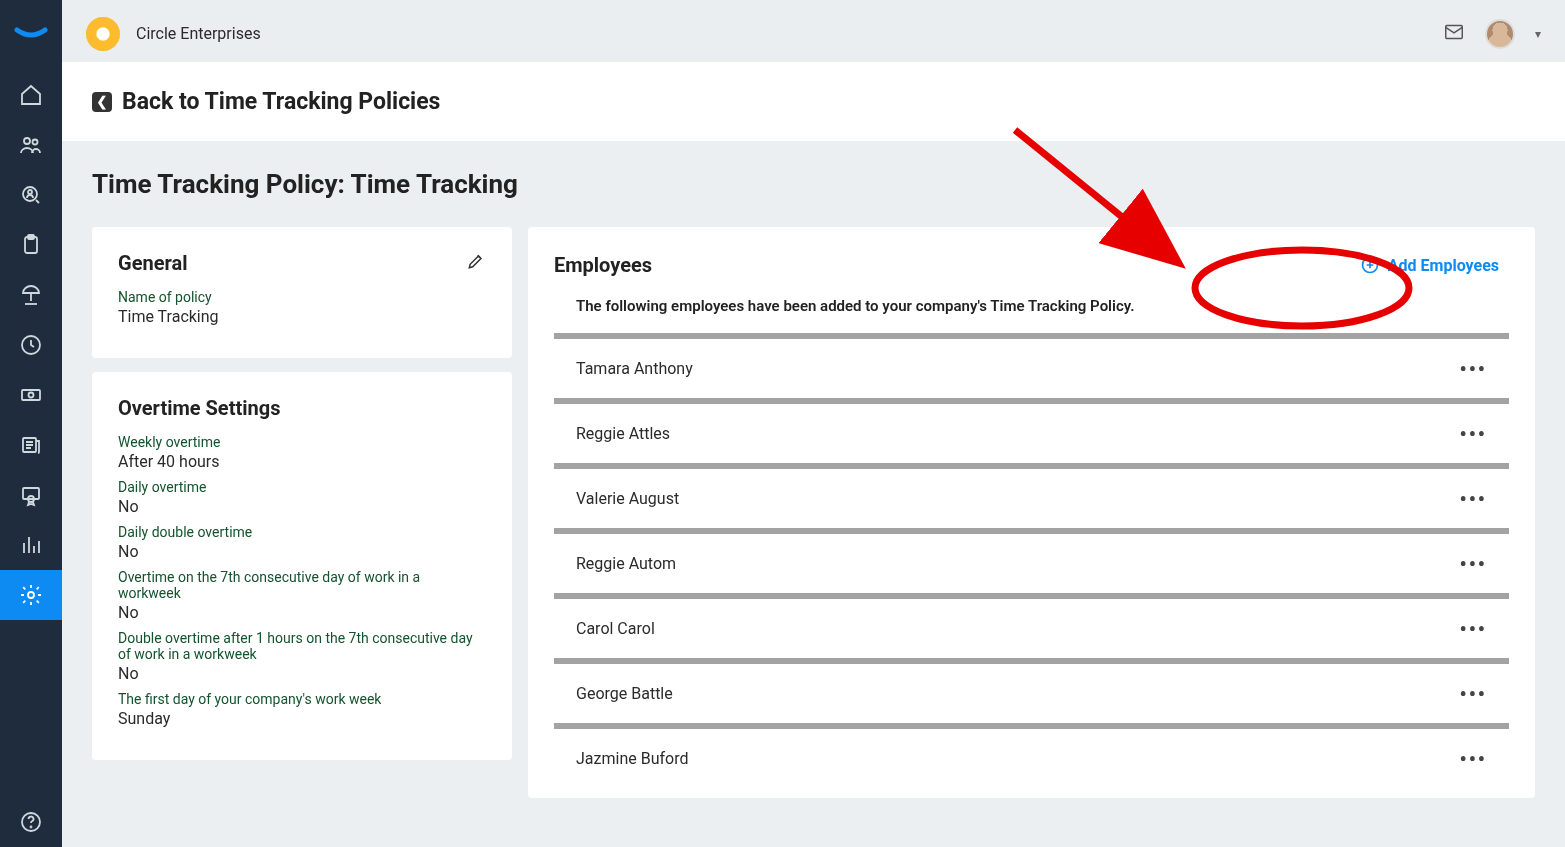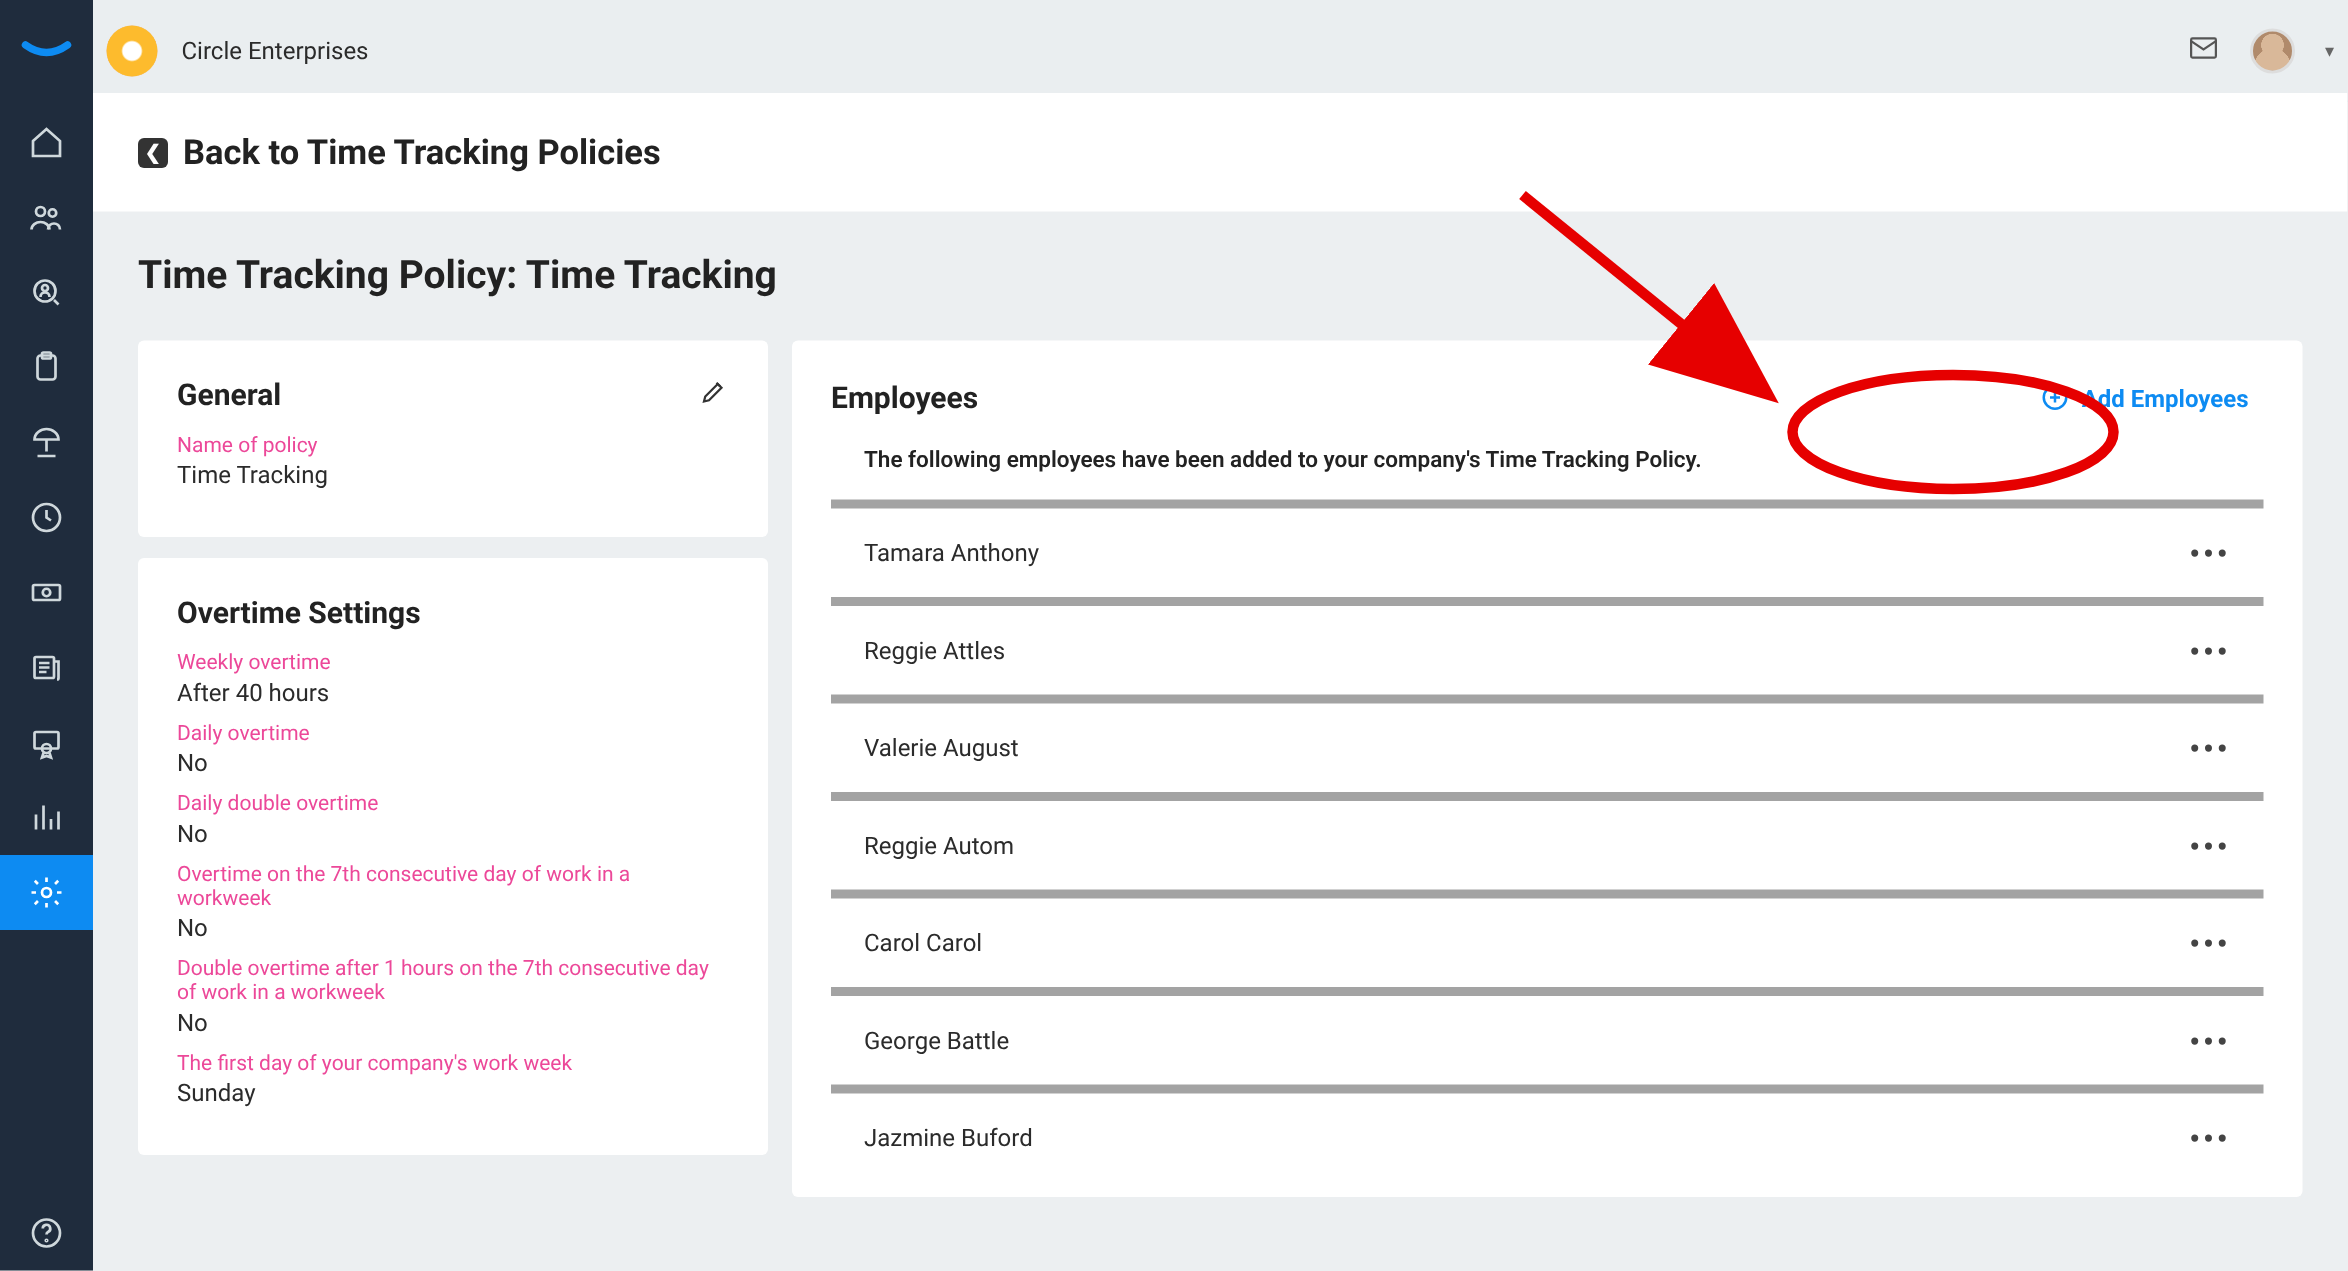--- a/index.html
+++ b/index.html
@@ -50,21 +50,21 @@
   
   .header {
     position: absolute;
     left: 62px;
     top: 0;
     right: 0;
     height: 68px;
     background: #eaeef0;
     display: flex;
     align-items: center;
-    padding: 0 9px;
+    padding: 0 24px;
     border-bottom: 1px solid #dfe3e6;
   }
   .header .company-logo {
     width: 34px; height: 34px; border-radius: 50%;
     background: radial-gradient(circle, #fff 0 25%, #fdbb2d 30% 70%, #f9a416 70% 100%);
     margin-right: 16px;
   }
   .header .company-name {
     font-size: 16px;
     color: #2b2b2b;
@@ -145,22 +145,21 @@
   }
   .card-title {
     font-size: 20px;
     font-weight: 700;
     color: #222;
   }
   .edit-icon svg { width:20px; height:20px; stroke:#333; fill:none; stroke-width:1.8; }
 
   .field-label {
     font-size: 14px;
-    color: #ec4899;
-    margin-top: 10px;
+    color: #14532d;
   }
   .field-value {
     font-size: 16px;
     color: #2b2b2b;
     margin-top: 2px;
     margin-bottom: 8px;
   }
 
   .employees-card { padding: 24px 26px 10px 26px; }
   .employees-header {

